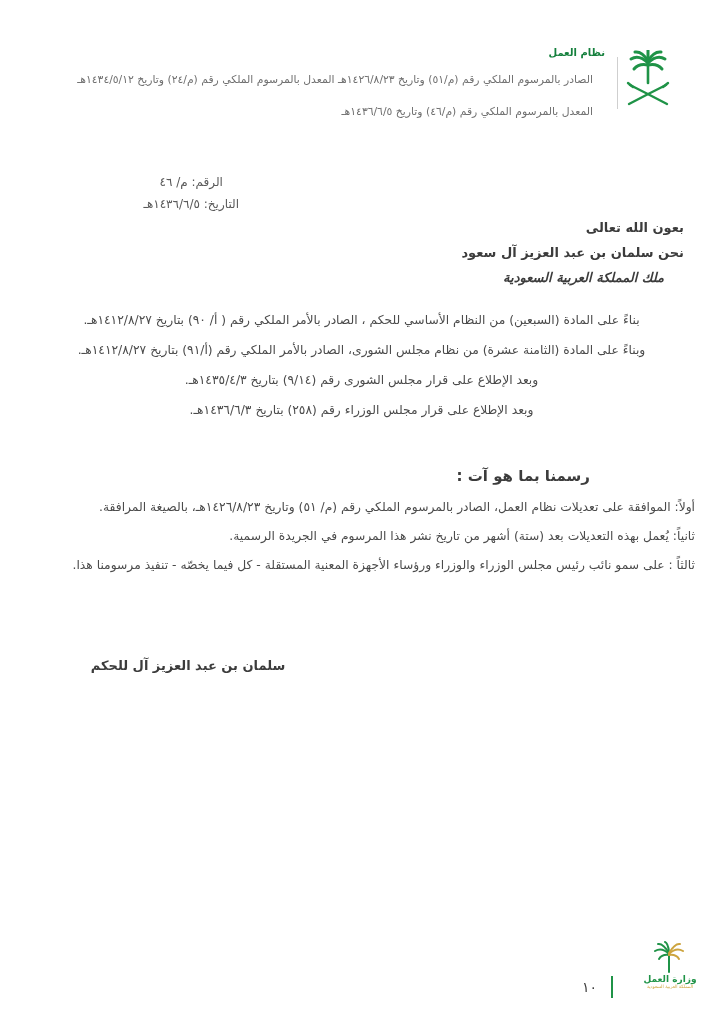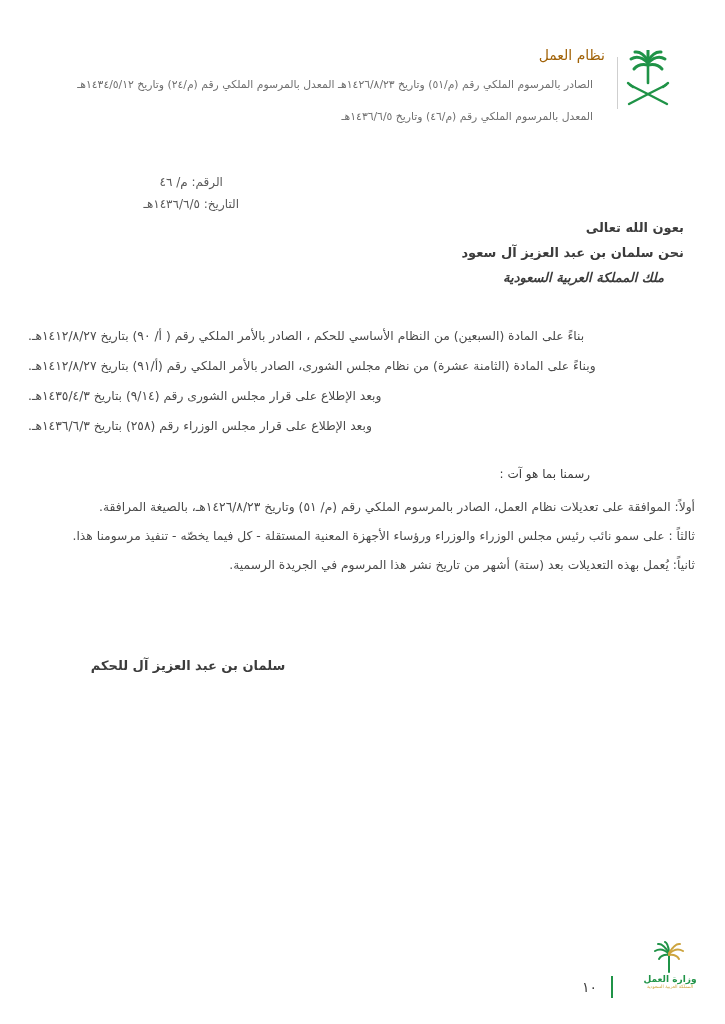--- a/index.html
+++ b/index.html
@@ -9,34 +9,34 @@
     margin:0 auto;
     background:#ffffff;
     font-family:"DejaVu Sans",sans-serif;
     direction:rtl;
     overflow:hidden;
   }
   
   .emblem{position:absolute;top:50px;right:55px;width:44px;height:58px;}
   .header-divider{position:absolute;top:57px;right:107px;width:1px;height:52px;background:#cfcfcf;}
   .header-text{position:absolute;top:47px;right:120px;width:560px;text-align:right;}
-  .header-title{font-size:14px;font-weight:normal;color:#a16207;margin:0 0 5px 0;}
+  .header-title{font-size:10px;font-weight:bold;color:#15803d;margin:0 0 5px 0;}
   .header-sub{font-size:10.8px;color:#707070;line-height:20px;white-space:nowrap;margin:12px;}
   
   .meta{position:absolute;top:171px;right:486px;text-align:center;white-space:nowrap;}
   .meta div{font-size:12px;color:#5a5a5a;line-height:22px;}
   
   .preamble{position:absolute;top:215px;right:41px;text-align:right;color:#3c3c3c;font-weight:bold;}
   .preamble div{font-size:13px;line-height:25px;}
   .preamble .indent{margin-right:20px;font-style:italic;}
   
-  .recitals{position:absolute;top:327px;right:30px;left:28px;text-align:left;}
+  .recitals{position:absolute;top:311px;right:30px;left:28px;text-align:center;}
   .recitals p{font-size:12.3px;color:#4b4b4b;line-height:18px;margin:0 0 12px 0;}
   
-  .decree-heading{position:absolute;top:467px;right:135px;font-size:12px;font-weight:normal;color:#3c3c3c;white-space:nowrap;}
+  .decree-heading{position:absolute;top:467px;right:135px;font-size:15px;font-weight:bold;color:#3c3c3c;white-space:nowrap;}
   
   .articles{position:absolute;top:496px;right:30px;left:28px;text-align:right;}
   .articles p{font-size:12.3px;color:#4b4b4b;line-height:22px;margin:0 0 7px 0;}
   
   .signature{position:absolute;top:658px;left:62px;width:252px;text-align:center;font-size:13px;font-weight:bold;color:#3c3c3c;white-space:nowrap;}
   
   .footer-logo{position:absolute;top:941px;left:636px;width:68px;text-align:center;}
   .footer-logo .palm{display:block;margin:0 auto 1px auto;}
   .footer-ministry{font-size:9px;font-weight:bold;color:#1f9347;line-height:10px;}
   .footer-country{font-size:4.5px;color:#cda43e;line-height:6px;letter-spacing:.3px;}
@@ -93,22 +93,22 @@
     <p>بناءً على المادة (السبعين) من النظام الأساسي  للحكم ، الصادر بالأمر الملكي رقم ( أ/ ٩٠) بتاريخ ١٤١٢/٨/٢٧هـ.</p>
     <p>وبناءً على المادة (الثامنة عشرة) من نظام مجلس الشورى، الصادر بالأمر الملكي رقم (أ/٩١) بتاريخ ١٤١٢/٨/٢٧هـ.</p>
     <p>وبعد الإطلاع على قرار مجلس الشورى رقم (٩/١٤) بتاريخ ١٤٣٥/٤/٣هـ.</p>
     <p>وبعد الإطلاع على قرار مجلس الوزراء رقم (٢٥٨) بتاريخ ١٤٣٦/٦/٣هـ.</p>
   </div>
 
   <div class="decree-heading">رسمنا بما هو آت  :</div>
 
   <div class="articles">
     <p>أولاً: الموافقة على تعديلات نظام العمل، الصادر بالمرسوم الملكي رقم (م/ ٥١) وتاريخ ١٤٢٦/٨/٢٣هـ، بالصيغة المرافقة.</p>
+    <p>ثانياً: يُعمل بهذه التعديلات بعد (ستة) أشهر من تاريخ نشر هذا المرسوم في الجريدة الرسمية.</p>
     <p>ثالثاً : على سمو نائب رئيس مجلس الوزراء والوزراء ورؤساء الأجهزة المعنية المستقلة - كل فيما يخصّه - تنفيذ مرسومنا هذا.</p>
-    <p>ثانياً: يُعمل بهذه التعديلات بعد (ستة) أشهر من تاريخ نشر هذا المرسوم في الجريدة الرسمية.</p>
   </div>
 
   <div class="signature">سلمان بن عبد العزيز آل للحكم</div>
 
   <div class="footer-logo">
     <svg class="palm" width="34" height="32" viewBox="0 0 34 32" fill="none" xmlns="http://www.w3.org/2000/svg">
       <g stroke="#1f9347" stroke-width="2" stroke-linecap="round">
         <path d="M16 31 L16 14"></path>
         <path d="M16 13 Q9 6 2 10"></path>
         <path d="M16 12 Q10 2 5 3"></path>

